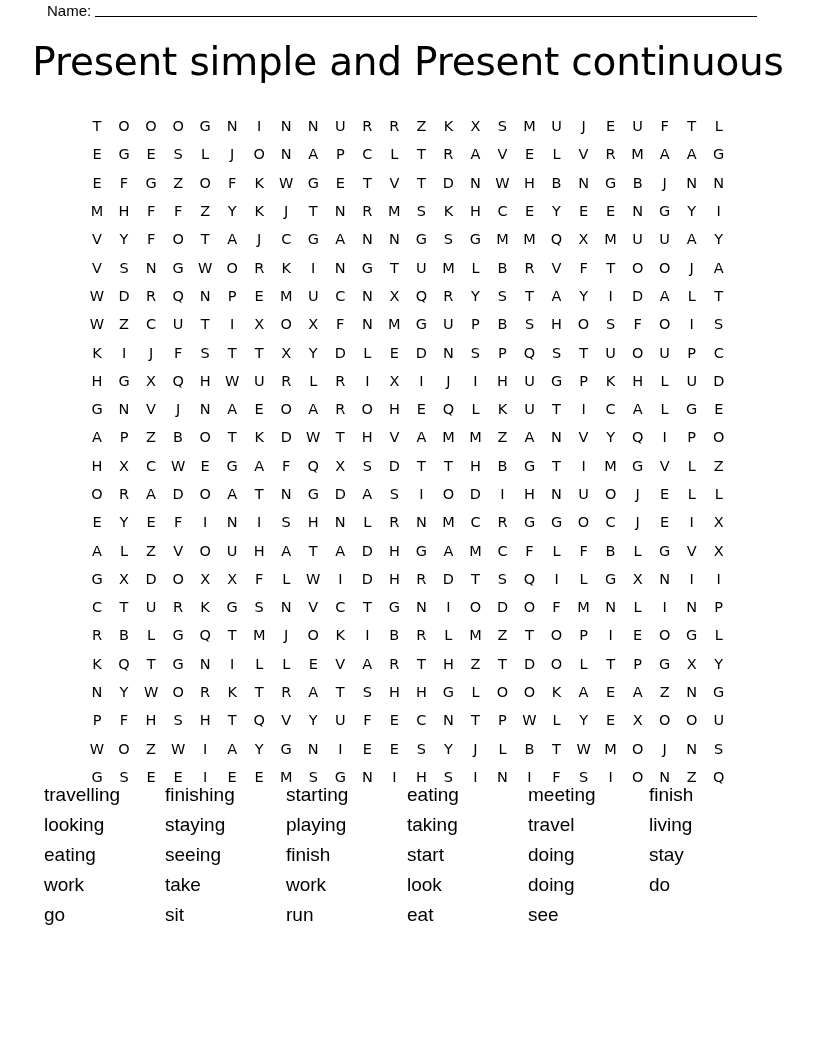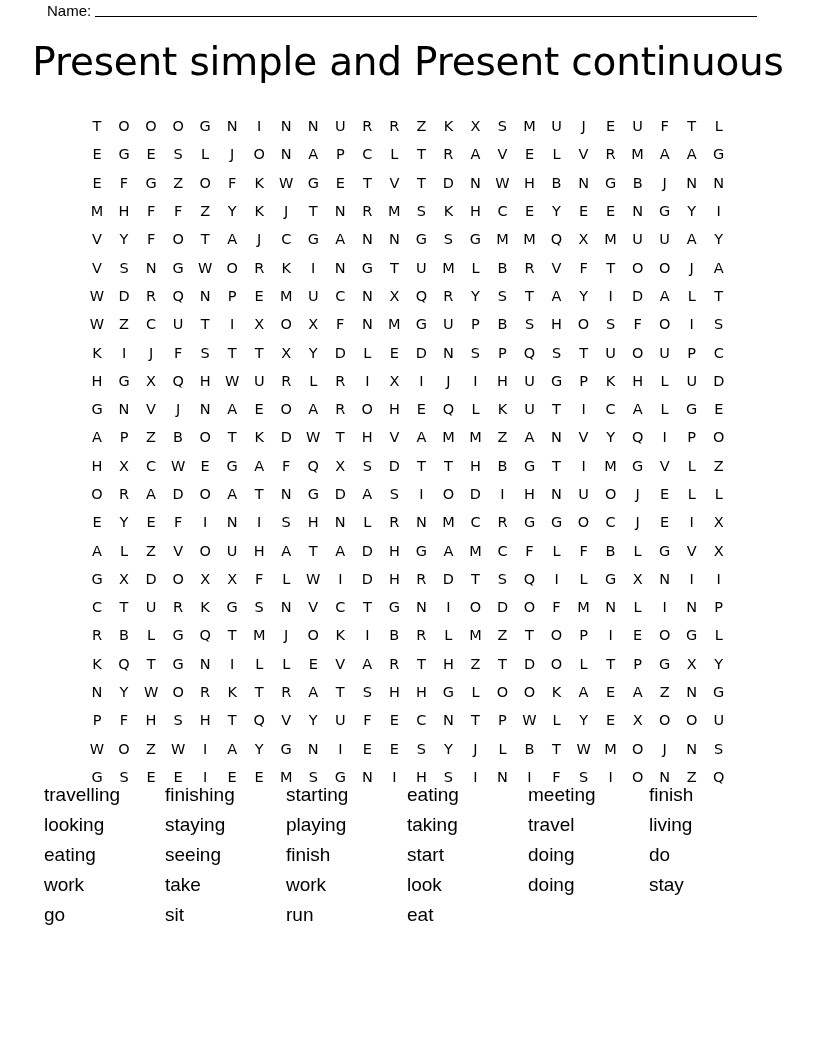--- a/index.html
+++ b/index.html
@@ -768,22 +768,23 @@
         <div class="word">taking</div>
         <div class="word">start</div>
         <div class="word">look</div>
         <div class="word">eat</div>
       </div>
       <div class="word-col">
         <div class="word">meeting</div>
         <div class="word">travel</div>
         <div class="word">doing</div>
         <div class="word">doing</div>
+        <div class="word">see</div>
       </div>
       <div class="word-col">
         <div class="word">finish</div>
         <div class="word">living</div>
+        <div class="word">stay</div>
         <div class="word">do</div>
-        <div class="word">stay</div>
       </div>
     </div>
 
 </div>
 
 </body></html>

